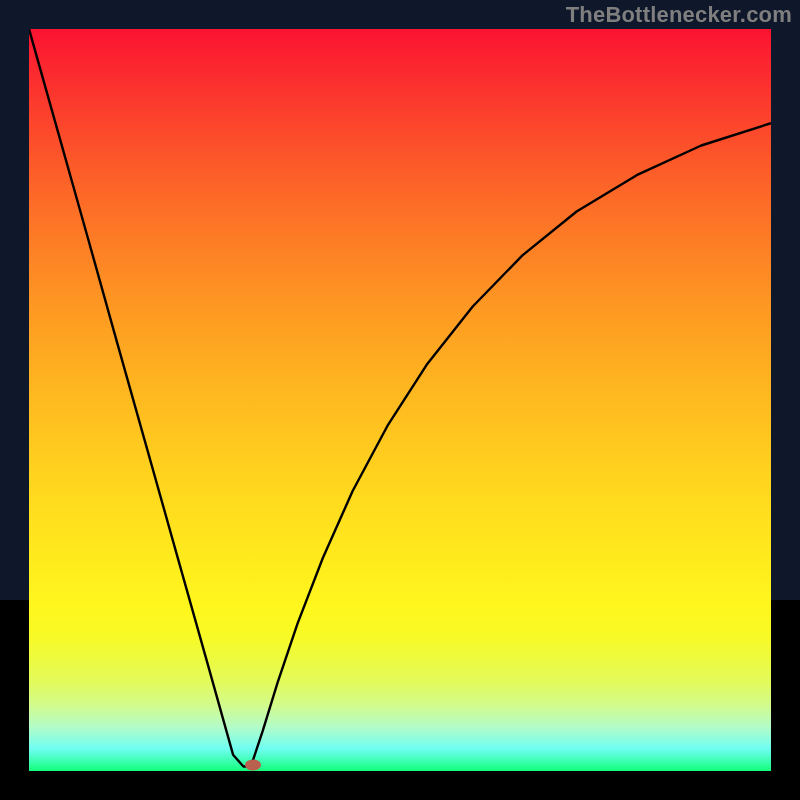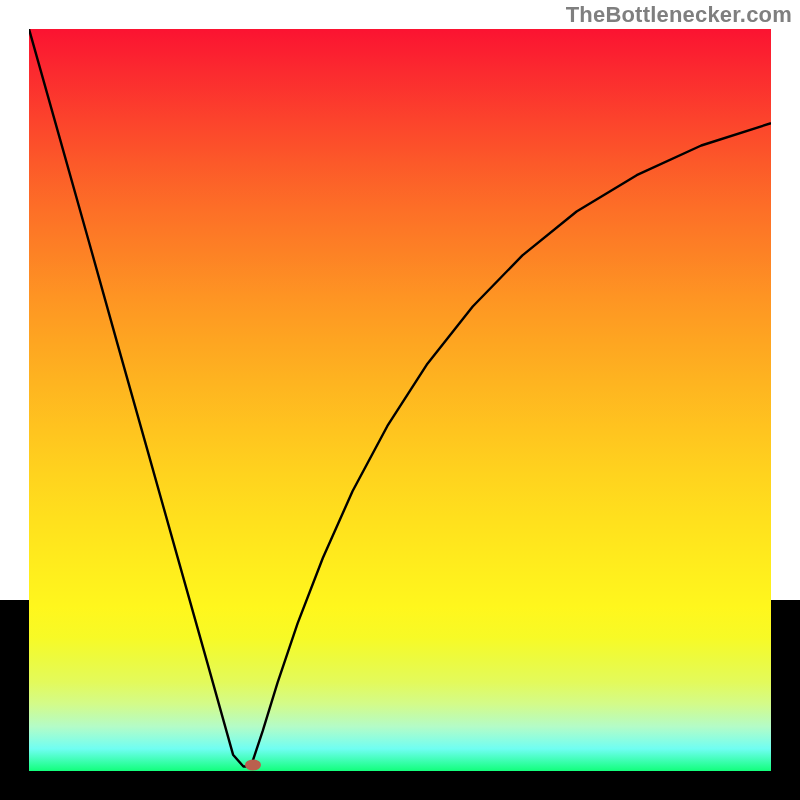--- a/index.html
+++ b/index.html
@@ -1,21 +1,21 @@
 <!DOCTYPE html>
 <html><head>
 <meta charset="utf-8">
 <style>
   * { margin: 0; padding: 0; box-sizing: border-box; }
   html, body { width: 800px; height: 800px; overflow: hidden; background: #000; }
   .frame {
     position: relative;
     width: 800px;
     height: 600px;
-    background: #ffffff;
+    background: #0f172a;
   }
   .watermark {
     position: absolute;
     top: 2px;
     right: 8px;
     font-family: Arial, Helvetica, sans-serif;
     font-size: 22px;
     font-weight: 600;
     color: #7f7f7f;
     letter-spacing: 0.2px;

